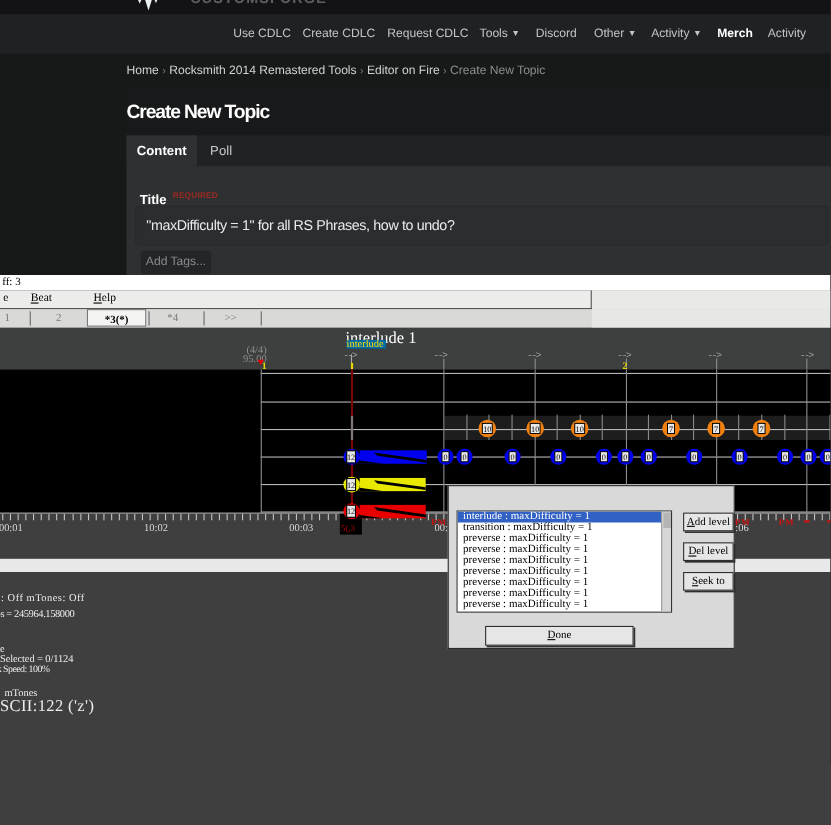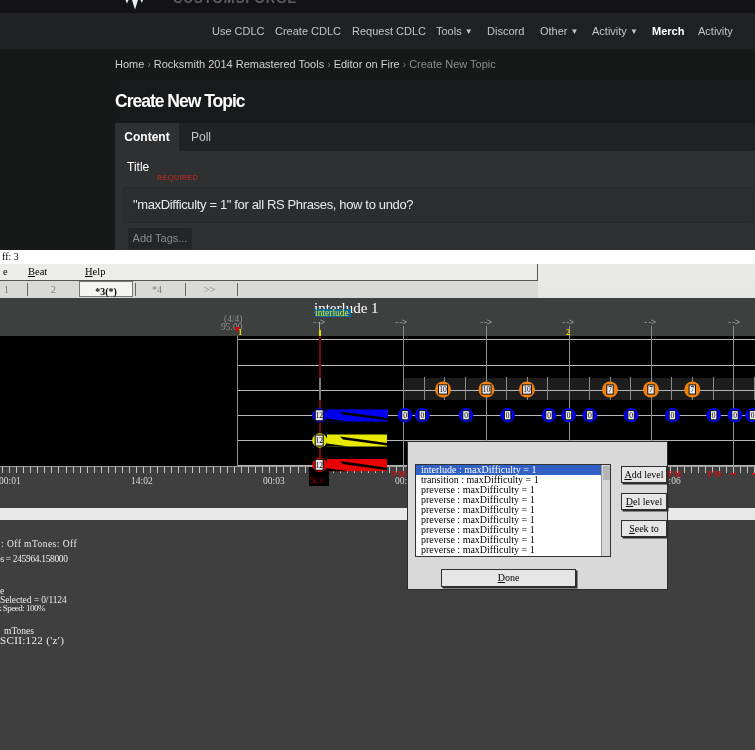--- a/index.html
+++ b/index.html
@@ -34,21 +34,21 @@
 <div class="abs" style="left:115px;top:90px;">
       <div class="abs" style="position:static;"></div>
     </div>
 <div class="abs" style="left:0px;top:11px;font-size:17.5px;font-weight:bold;letter-spacing:-1px;color:#fff;">Create New Topic</div>
 </div>
 <div class="abs" style="left:115px;top:123px;width:640px;height:28px;background:#212224;">
 <div class="abs" style="left:0px;top:0;width:64px;height:28px;background:#2f3032;text-align:center;line-height:28px;font-size:12px;font-weight:bold;color:#fff;">Content</div>
 <div class="abs" style="left:76px;top:0;height:28px;line-height:28px;font-size:12px;color:#c6c7c9;">Poll</div>
 </div>
 <div class="abs" style="left:115px;top:151px;width:640px;height:99px;background:#2f3032;">
-<div class="abs" style="left:12px;top:9px;font-size:12px;font-weight:normal;color:#fff;">Title</div>
+<div class="abs" style="left:12px;top:23px;font-size:12px;font-weight:bold;color:#fff;">Title</div>
 <div class="abs" style="left:42px;top:22px;font-size:7.5px;font-weight:bold;color:#9b2a22;letter-spacing:.2px;">REQUIRED</div>
 <div class="abs" style="left:8px;top:36px;width:628px;height:34px;background:#2c2d2f;border:1px solid #28292b;border-radius:3px;"></div>
 <div class="abs" style="left:18px;top:46px;font-size:13px;letter-spacing:-0.35px;color:#e9eaeb;">"maxDifficulty = 1" for all RS Phrases, how to undo?</div>
 <div class="abs" style="left:13px;top:77px;width:64px;height:21px;background:#242527;border-radius:3px;text-align:center;line-height:21px;font-size:11px;color:#8a8b8d;white-space:nowrap;">Add Tags...</div>
 </div>
 <div class="abs" style="left:0;top:250px;width:755px;height:500px;background:#3f3f3f;overflow:hidden;">
 <div class="abs" style="left:0;top:0;width:755px;height:14px;background:#ffffff;">
       <div class="abs ser" style="left:2px;top:1px;font-size:10px;color:#000;">ff: 3</div>
     </div>
 <div class="abs" style="left:0;top:14px;width:755px;height:17px;background:#ececeb;">
@@ -230,21 +230,21 @@
       <div class="abs" style="left:705.2px;top:0;width:1px;height:6px;background:#c4c4c4;"></div>
       <div class="abs" style="left:712.2px;top:0;width:1px;height:6px;background:#c4c4c4;"></div>
       <div class="abs" style="left:719.3px;top:0;width:1px;height:6px;background:#c4c4c4;"></div>
       <div class="abs" style="left:726.3px;top:0;width:1px;height:6px;background:#c4c4c4;"></div>
       <div class="abs" style="left:733.3px;top:0;width:1px;height:6px;background:#c4c4c4;"></div>
       <div class="abs" style="left:740.3px;top:0;width:1px;height:6px;background:#c4c4c4;"></div>
       <div class="abs" style="left:747.4px;top:0;width:1px;height:6px;background:#c4c4c4;"></div>
       <div class="abs" style="left:754.4px;top:0;width:1px;height:6px;background:#c4c4c4;"></div>
 </div>
 <div class="abs ser" style="left:-1px;top:226px;font-size:9.5px;color:#d8d8d8;">00:01</div>
-<div class="abs ser" style="left:131px;top:226px;font-size:9.5px;color:#d8d8d8;">14:02</div>
+<div class="abs ser" style="left:131px;top:226px;font-size:9.5px;color:#d8d8d8;">10:02</div>
 <div class="abs ser" style="left:263px;top:226px;font-size:9.5px;color:#d8d8d8;">00:03</div>
 <div class="abs ser" style="left:395px;top:226px;font-size:9.5px;color:#d8d8d8;">00:04</div>
 <div class="abs ser" style="left:527px;top:226px;font-size:9.5px;color:#d8d8d8;">00:05</div>
 <div class="abs ser" style="left:659px;top:226px;font-size:9.5px;color:#d8d8d8;">00:06</div>
 <div class="abs" style="left:309px;top:216.5px;width:20px;height:19px;background:#000;overflow:hidden;">
       <div class="abs ser" style="left:1px;top:9px;font-size:8px;color:#b00000;">5(,3</div>
     </div>
 <div class="abs ser" style="left:392px;top:219.5px;font-size:8px;font-weight:bold;color:#cc1111;letter-spacing:1px;">PM</div>
 <div class="abs ser" style="left:668px;top:220px;font-size:8px;font-weight:bold;color:#cc1111;letter-spacing:1px;">PM</div>
 <div class="abs ser" style="left:708px;top:220px;font-size:8px;font-weight:bold;color:#cc1111;letter-spacing:1px;">PM</div>
@@ -324,21 +324,21 @@
 <rect x="689.1" y="48.9" width="6.4" height="9.2" fill="#e8e8e8" stroke="#000" stroke-width="0.9"></rect>
 <text x="692.3" y="56.4" font-family="Liberation Serif" font-size="7.5" fill="#000" text-anchor="middle">7</text>
 </svg>
 <div class="abs" style="left:0;top:258px;width:755px;height:11.5px;background:#e8e8e8;"></div>
 <div class="abs ser" style="left:1px;top:288.5px;font-size:9.5px;letter-spacing:0.45px;color:#ececec;white-space:nowrap;">: Off mTones: Off</div>
 <div class="abs ser" style="left:-4px;top:303.5px;font-size:9.5px;letter-spacing:-0.35px;color:#ececec;white-space:nowrap;">os = 245964.158000</div>
 <div class="abs ser" style="left:0px;top:336px;font-size:9.5px;letter-spacing:0px;color:#ececec;white-space:nowrap;">e</div>
 <div class="abs ser" style="left:0px;top:344.5px;font-size:9.5px;letter-spacing:-0.1px;color:#ececec;white-space:nowrap;">Selected = 0/1124</div>
 <div class="abs ser" style="left:-3px;top:352.5px;font-size:9px;letter-spacing:-0.5px;color:#ececec;white-space:nowrap;">k Speed: 100%</div>
 <div class="abs ser" style="left:4px;top:376px;font-size:9.5px;letter-spacing:0px;color:#ececec;white-space:nowrap;">mTones</div>
-<div class="abs ser" style="left:0px;top:383.5px;font-size:11px;letter-spacing:0.35px;color:#ececec;white-space:nowrap;">SCII:122 ('z')</div>
+<div class="abs ser" style="left:0px;top:383.5px;font-size:15px;letter-spacing:0.35px;color:#ececec;white-space:nowrap;">SCII:122 ('z')</div>
 <div class="abs" style="left:407px;top:191px;width:261px;height:149px;background:#d9d9d9;border:1px solid #2b2b2b;box-sizing:border-box;">
 <div class="abs" style="left:7px;top:22px;width:196px;height:93px;background:#fff;border:1px solid #333;box-sizing:border-box;overflow:hidden;">
 <div class="abs" style="left:0;top:0;width:186px;height:10px;background:#3161c4;">
           <div class="abs ser" style="left:5px;top:0;font-size:10px;line-height:10px;color:#fff;white-space:nowrap;">interlude : maxDifficulty = 1</div>
         </div>
 <div class="abs ser" style="left:5px;top:10px;font-size:10px;line-height:10px;color:#000;white-space:nowrap;">transition : maxDifficulty = 1</div>
 <div class="abs ser" style="left:5px;top:20px;font-size:10px;line-height:10px;color:#000;white-space:nowrap;">preverse : maxDifficulty = 1</div>
 <div class="abs ser" style="left:5px;top:30px;font-size:10px;line-height:10px;color:#000;white-space:nowrap;">preverse : maxDifficulty = 1</div>
 <div class="abs ser" style="left:5px;top:40px;font-size:10px;line-height:10px;color:#000;white-space:nowrap;">preverse : maxDifficulty = 1</div>
 <div class="abs ser" style="left:5px;top:50px;font-size:10px;line-height:10px;color:#000;white-space:nowrap;">preverse : maxDifficulty = 1</div>

